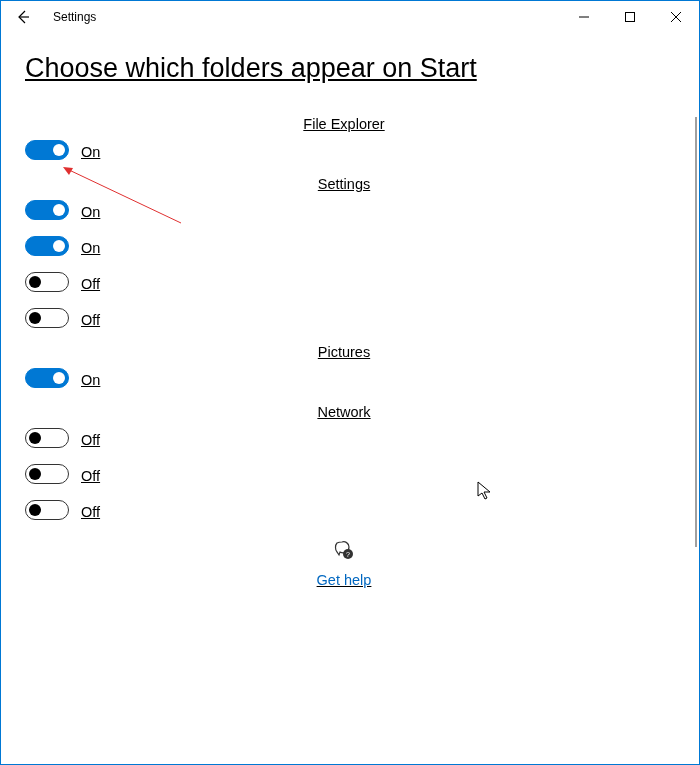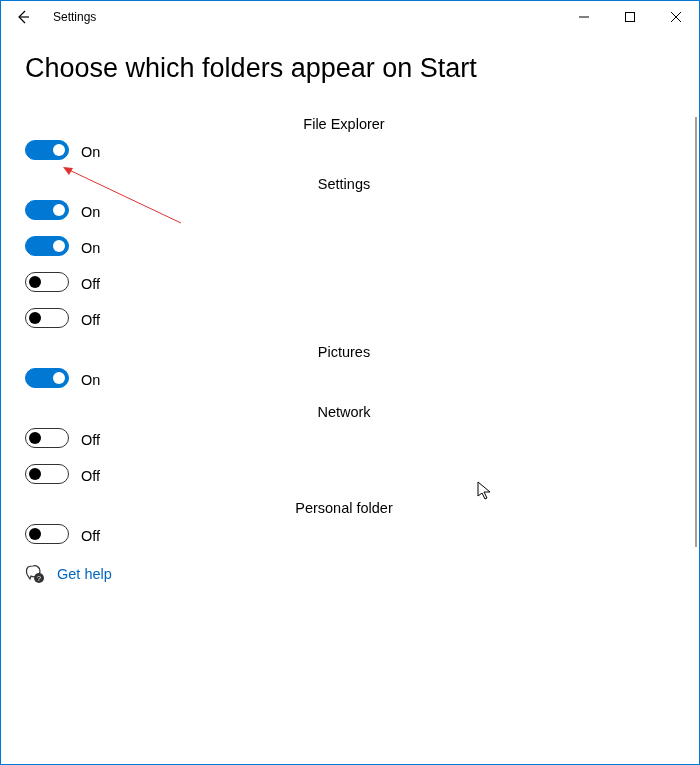--- a/index.html
+++ b/index.html
@@ -39,20 +39,21 @@
       width: 46px;
       height: 32px;
       display: flex;
       align-items: center;
       justify-content: center;
       font-size: 13px;
     }
     .winbtn svg { display: block; }
     .content {
       padding: 20px 36px 12px 24px;
+      text-decoration: underline;
     }
     h1 {
       font-size: 27px;
       font-weight: 400;
       color: #000;
       margin-bottom: 32px;
     }
     .option {
       margin-bottom: 16px;
     }
@@ -96,20 +97,21 @@
     }
     .state {
       font-size: 14.5px;
       color: #000;
     }
     .help-row {
       display: flex;
       align-items: center;
       gap: 12px;
       margin-top: 20px;
+      flex-direction: column;
     }
     .help-icon {
       width: 20px;
       height: 20px;
     }
     .help-link {
       color: #0067c0;
       font-size: 14.5px;
       text-decoration: none;
     }
@@ -231,21 +233,20 @@
       </div>
       <div class="option">
         <div class="toggle-row">
           <div class="toggle">
             <div class="knob"></div>
           </div>
           <div class="state">Off</div>
         </div>
       </div>
       <div class="option">
-        <div class="opt-label">Personal folder</div>
         <div class="toggle-row">
           <div class="toggle">
             <div class="knob"></div>
           </div>
           <div class="state">Off</div>
         </div>
       </div>
     </div>
 
   <div class="help-row">

